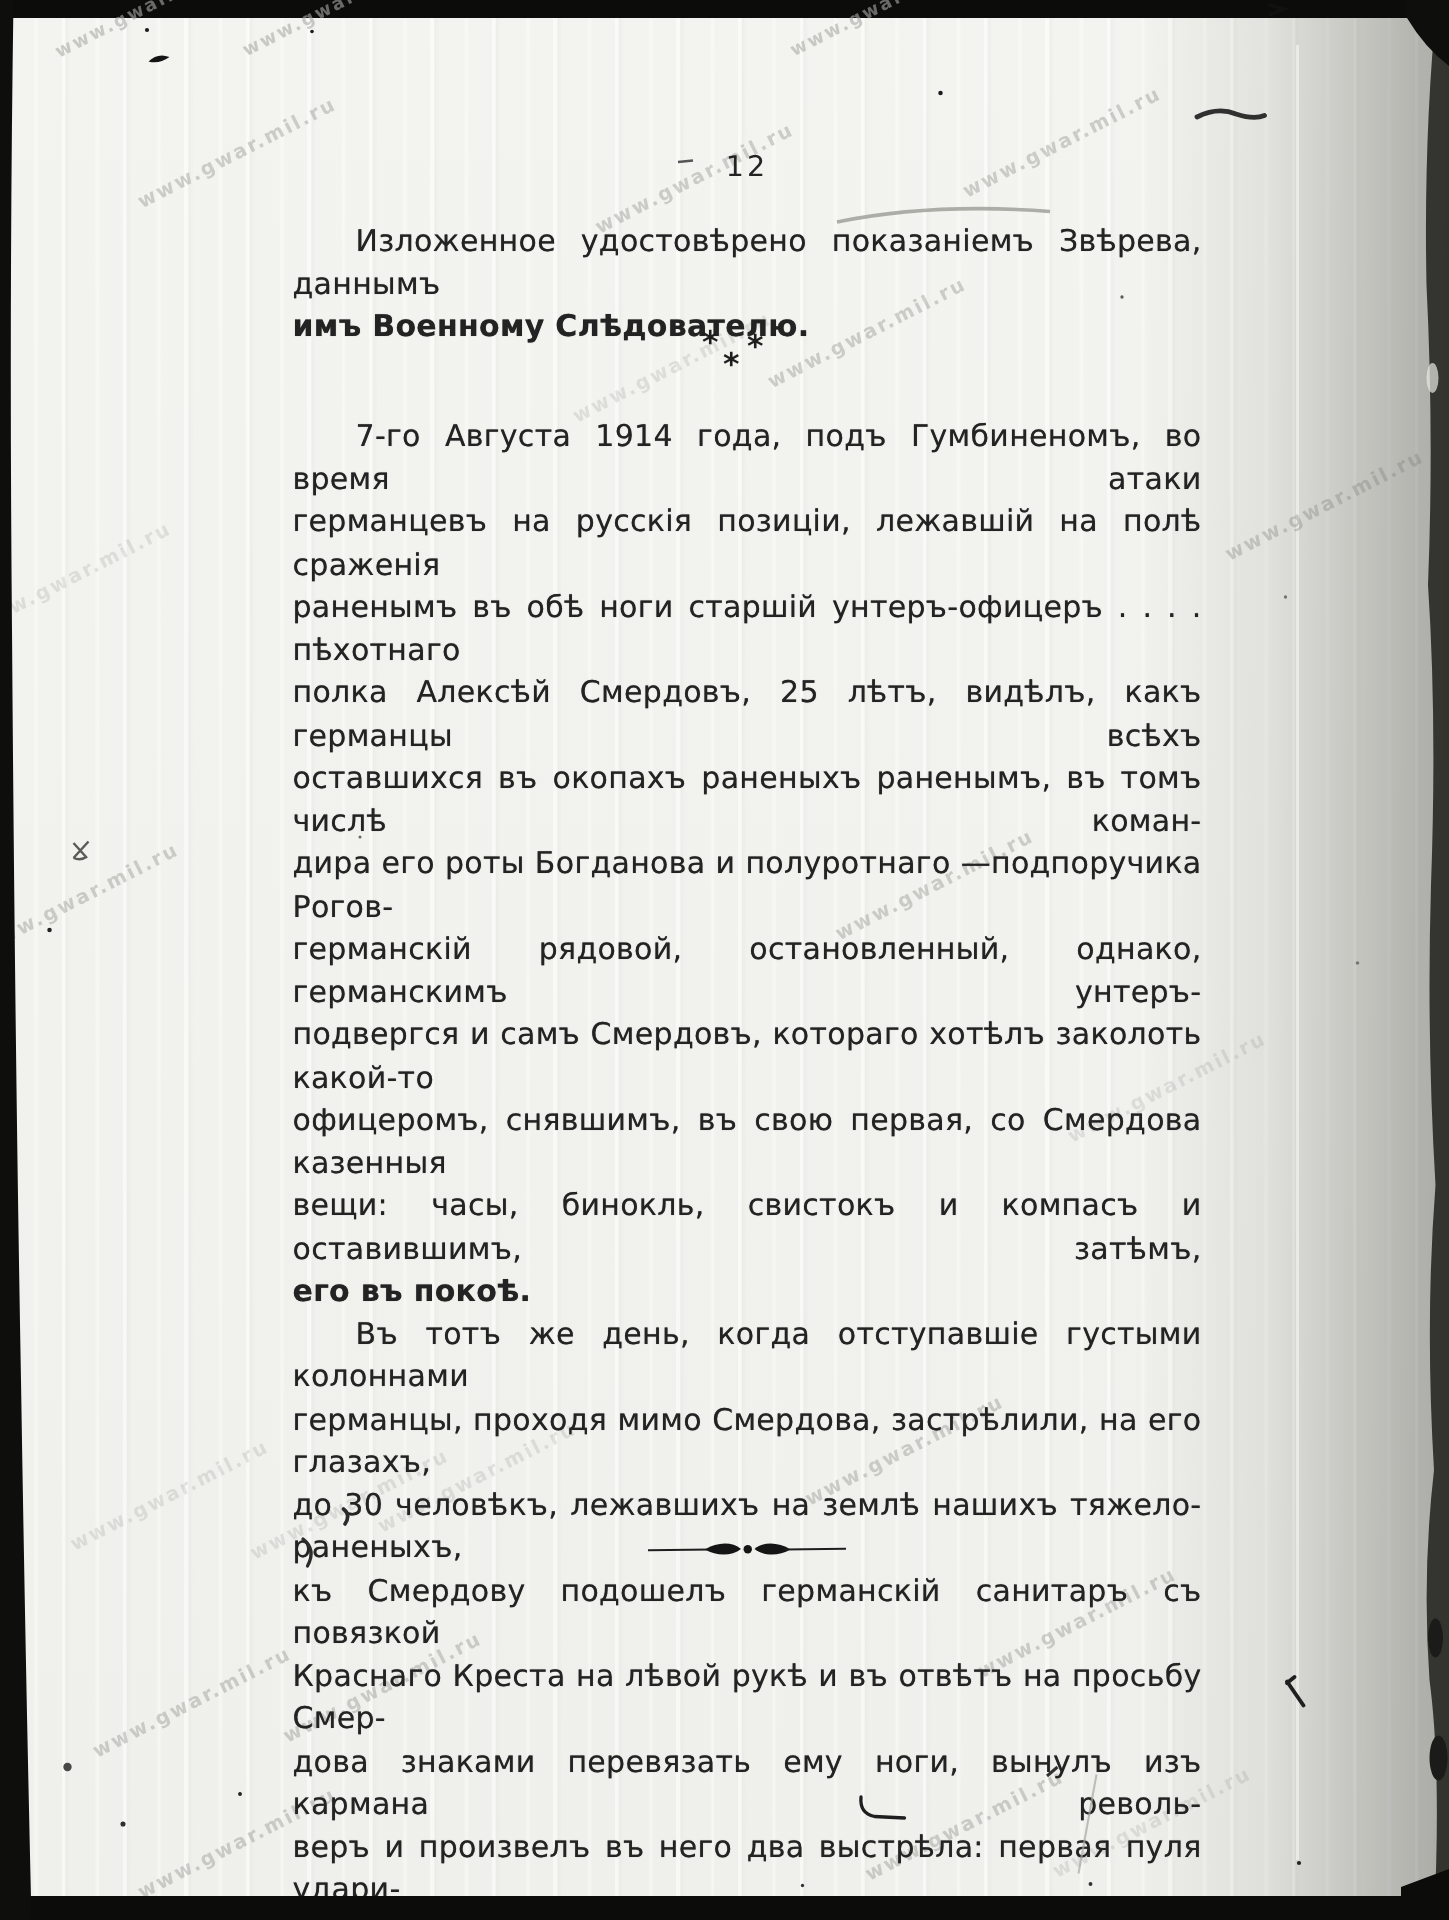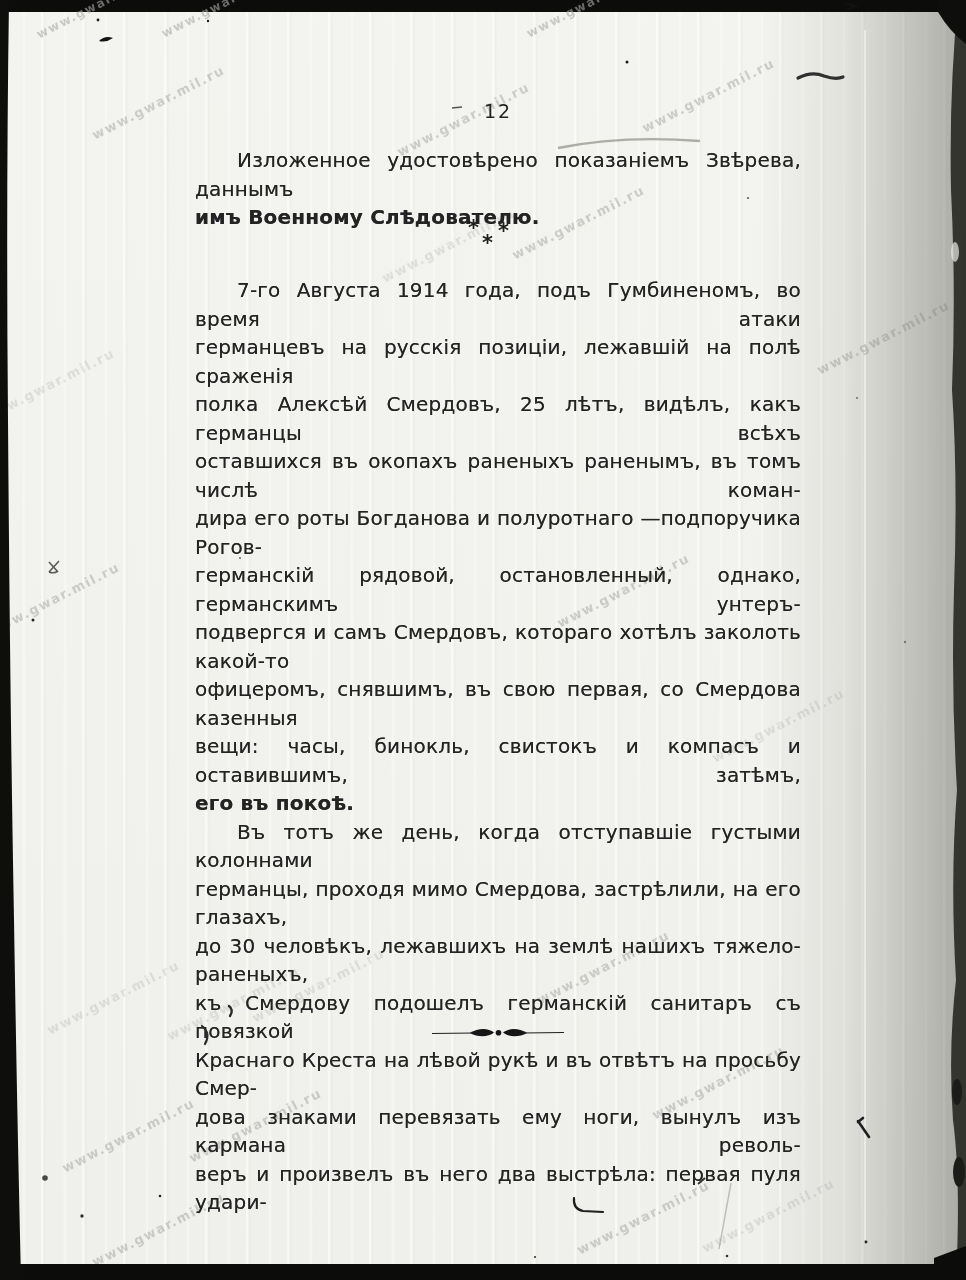--- a/index.html
+++ b/index.html
@@ -114,20 +114,21 @@
   <div class="asterisks">
     <span class="ast-1">*</span>
     <span class="ast-2">*</span>
     <span class="ast-3">*</span>
   </div>
 
   <div class="col" id="bodycol" style="position:absolute;">
     <div class="para">
       <div class="ln first">7-го Августа 1914 года, подъ Гумбиненомъ, во время атаки</div>
       <div class="ln">германцевъ на русскія позиціи, лежавшій на полѣ сраженія</div>
+      <div class="ln">раненымъ въ обѣ ноги старшій унтеръ-офицеръ . . . . пѣхотнаго</div>
       <div class="ln">полка Алексѣй Смердовъ, 25 лѣтъ, видѣлъ, какъ германцы всѣхъ</div>
       <div class="ln">оставшихся въ окопахъ раненыхъ раненымъ, въ томъ числѣ коман-</div>
       <div class="ln">дира его роты Богданова и полуротнаго —подпоручика Рогов-</div>
       <div class="ln">германскій рядовой, остановленный, однако, германскимъ унтеръ-</div>
       <div class="ln">подвергся и самъ Смердовъ, котораго хотѣлъ заколоть какой-то</div>
       <div class="ln">офицеромъ, снявшимъ, въ свою первая, со Смердова казенныя</div>
       <div class="ln">вещи: часы, бинокль, свистокъ и компасъ и оставившимъ, затѣмъ,</div>
       <div class="ln last">его въ покоѣ.</div>
     </div>
     <div class="para">

